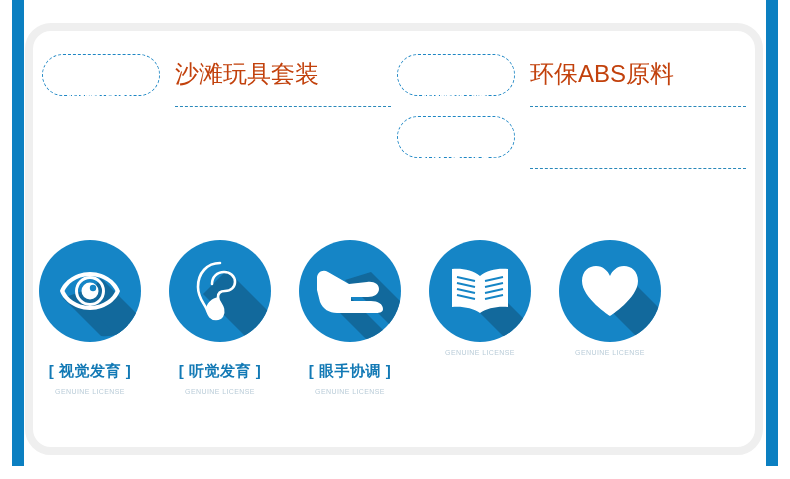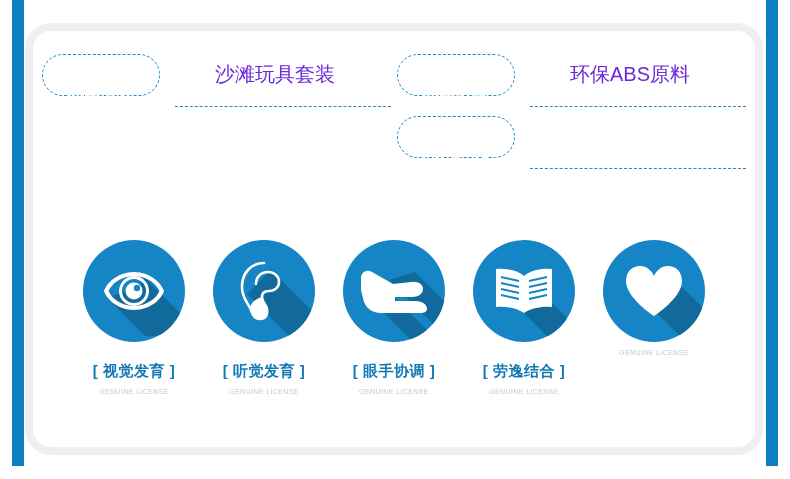--- a/index.html
+++ b/index.html
@@ -81,44 +81,43 @@
     align-items: center;
     justify-content: center;
     white-space: nowrap;
     margin-top: 32px;
   }
 
   .spec-value {
     position: absolute;
     left: 133px;
     top: 10px;
-    font-size: 20px;
-    color: #6d28d9;
+    font-size: 24px;
+    color: #c2410c;
     line-height: 32px;
     white-space: nowrap;
-    margin-left: 40px;
   }
 
   .spec-divider {
     position: absolute;
     left: 133px;
     top: 58px;
     width: 216px;
     height: 0;
     border-top: 1.6px dashed #2a88ba;
   }
 
   
   .features {
     position: absolute;
     left: 25px;
     top: 240px;
     width: 738px;
     display: flex;
-    justify-content: center;
+    justify-content: flex-start;
     align-items: flex-start;
   }
   .feature {
     width: 130px;
     display: flex;
     flex-direction: column;
     align-items: center;
   }
   .badge {
     position: relative;
@@ -259,21 +258,20 @@
           <line x1="8" y1="16" x2="26" y2="20"></line>
           <line x1="8" y1="22" x2="26" y2="26"></line>
           <line x1="8" y1="28" x2="26" y2="32"></line>
           <line x1="36" y1="14" x2="54" y2="10"></line>
           <line x1="36" y1="20" x2="54" y2="16"></line>
           <line x1="36" y1="26" x2="54" y2="22"></line>
           <line x1="36" y1="32" x2="54" y2="28"></line>
         </g>
       </svg>
     </div>
-    <div class="feature-label">[ 劳逸结合 ]</div>
     <div class="feature-sub">GENUINE LICENSE</div>
   </div>
 
   <div class="feature">
     <div class="badge">
       <svg class="shadow" viewBox="0 0 102 102">
         <path d="M51 70 L83 102 L102 96 L102 70 L70 38 Z" fill="#12699c"></path>
       </svg>
       <svg class="glyph" width="60" height="54" viewBox="0 0 60 54">
         <path d="M30 52 C30 52 2 34 2 17 C2 7 9 2 16 2 C23 2 28 7 30 12

